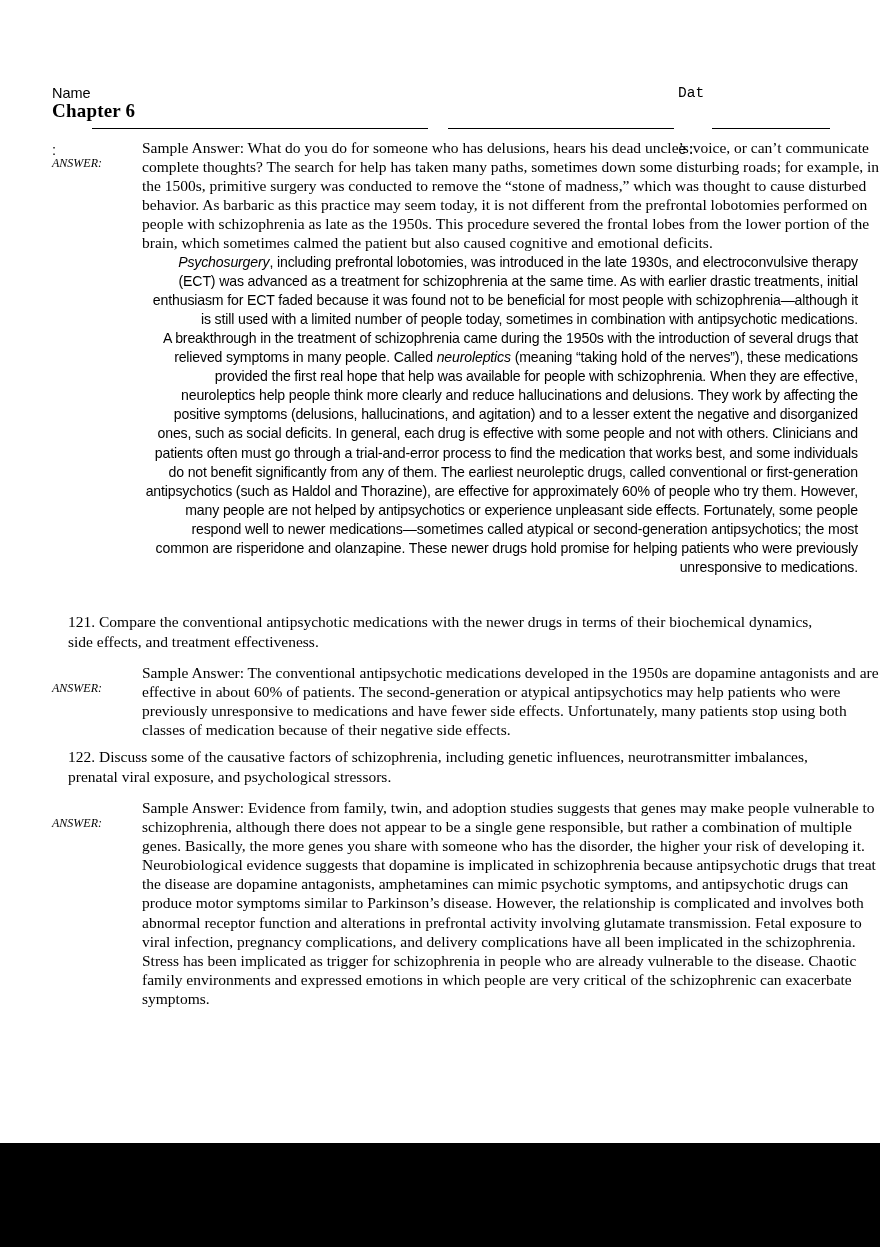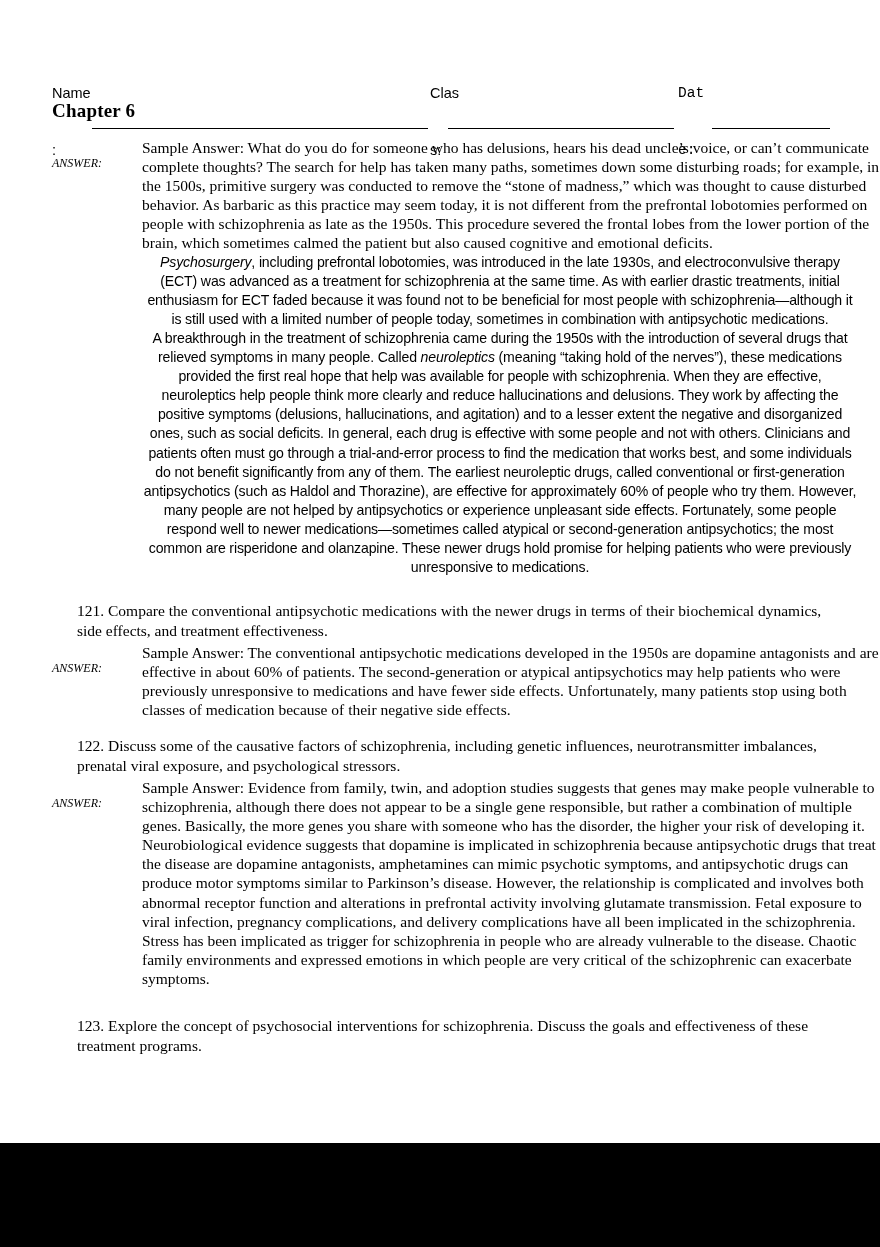--- a/index.html
+++ b/index.html
@@ -91,32 +91,32 @@
     font-family: "Liberation Serif", "DejaVu Serif", serif;
     font-size: 15.5px;
     line-height: 19.1px;
     text-align: left;
     margin: 0;
   }
   .p-sans {
     font-family: "Liberation Sans", "DejaVu Sans", sans-serif;
     font-size: 14.1px;
     line-height: 19.1px;
-    text-align: center;
+    text-align: right;
     margin: 0;
     padding-right: 22px;
     letter-spacing: -0.15px;
   }
 
   .question {
     font-family: "Liberation Serif", "DejaVu Serif", serif;
     font-size: 15.5px;
     line-height: 19.5px;
-    margin: 1px;
-    padding-left: 76px;
+    margin: 12px;
+    padding-left: 56px;
     padding-right: 48px;
     text-align: left;
   }
 
   em { font-style: italic; }
 
   
   .band {
     position: absolute;
     left: 0;
@@ -128,24 +128,20 @@
 </style>
 </head>
 <body>
 
 <div class="page">
 
   <div class="hdr">
     <div class="hdr-cell hdr-name">
       <span class="hdr-lbl-a">Name</span>
       <span class="hdr-lbl-b">:</span>
-    </div>
-    <div class="hdr-cell hdr-class">
-      <span class="hdr-lbl-a">Clas</span>
-      <span class="hdr-lbl-b">s:</span>
     </div>
     <div class="hdr-cell hdr-date">
       <span class="hdr-lbl-a">Dat</span>
       <span class="hdr-lbl-b">e:</span>
     </div>
     <div class="rule rule-name"></div>
     <div class="rule rule-class"></div>
     <div class="rule rule-date"></div>
   </div>
 
@@ -169,19 +165,16 @@
   </div>
 
   <div class="block" style="top:735px;">
     <p class="question">122. Discuss some of the causative factors of schizophrenia, including genetic influences, neurotransmitter imbalances, prenatal viral exposure, and psychological stressors.</p>
     <div class="answer-row" style="margin-top:3px;">
       <div class="answer-tag">ANSWER:</div>
       <p class="p-serif">Sample Answer: Evidence from family, twin, and adoption studies suggests that genes may make people vulnerable to schizophrenia, although there does not appear to be a single gene responsible, but rather a combination of multiple genes. Basically, the more genes you share with someone who has the disorder, the higher your risk of developing it. Neurobiological evidence suggests that dopamine is implicated in schizophrenia because antipsychotic drugs that treat the disease are dopamine antagonists, amphetamines can mimic psychotic symptoms, and antipsychotic drugs can produce motor symptoms similar to Parkinson’s disease. However, the relationship is complicated and involves both abnormal receptor function and alterations in prefrontal activity involving glutamate transmission. Fetal exposure to viral infection, pregnancy complications, and delivery complications have all been implicated in the schizophrenia. Stress has been implicated as trigger for schizophrenia in people who are already vulnerable to the disease. Chaotic family environments and expressed emotions in which people are very critical of the schizophrenic can exacerbate symptoms.</p>
     </div>
   </div>
 
-  <div class="block" style="top:1015px;">
-    <p class="question">123. Explore the concept of psychosocial interventions for schizophrenia. Discuss the goals and effectiveness of these treatment programs.</p>
-  </div>
 
 </div>
 
 <div class="band"></div>
 
 </body></html>

